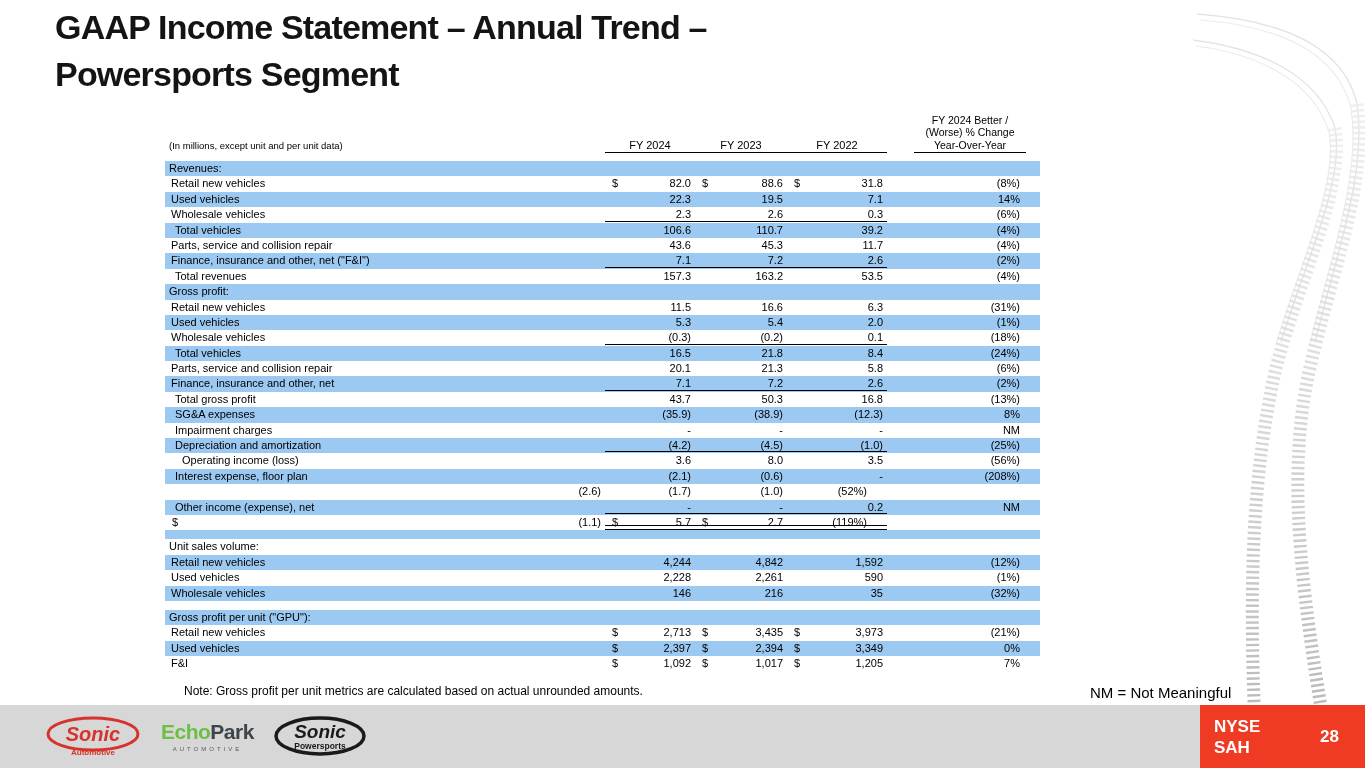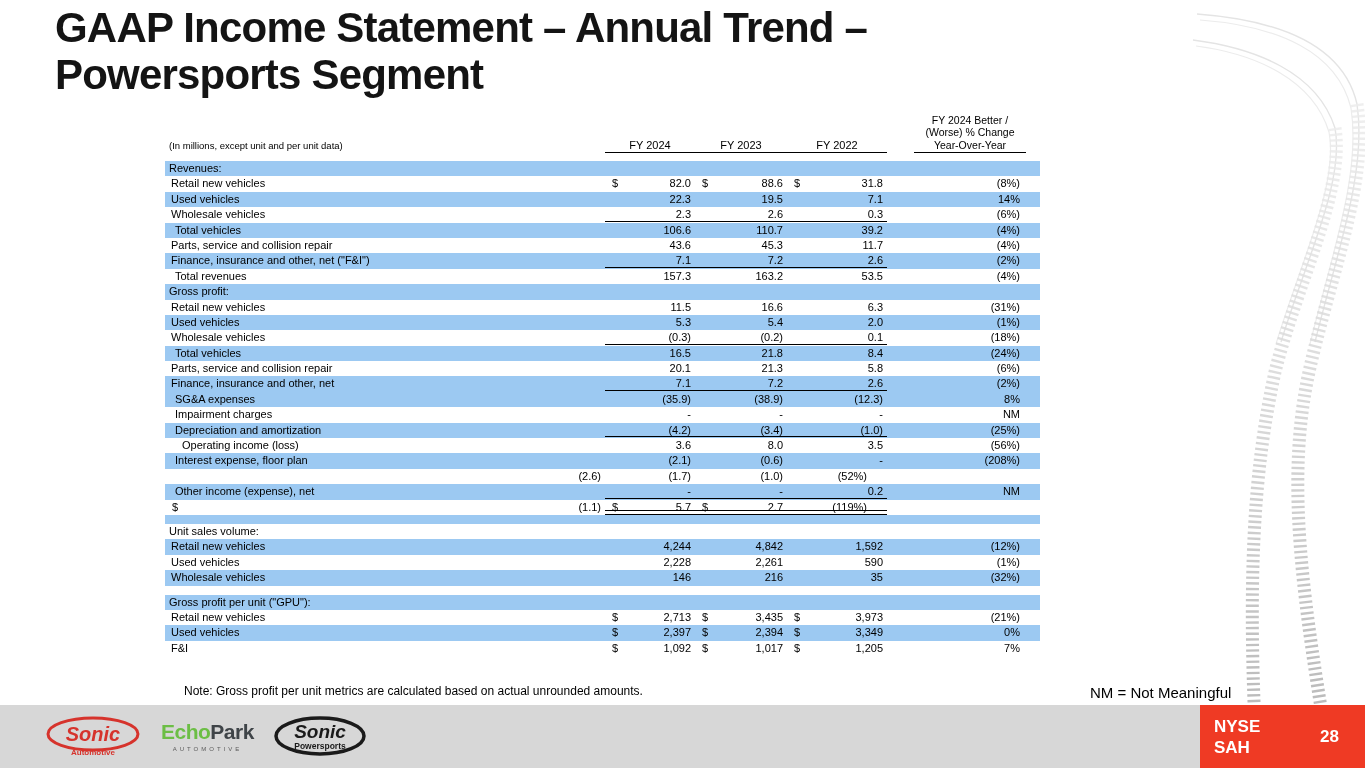--- a/index.html
+++ b/index.html
@@ -3,21 +3,21 @@
 <meta charset="utf-8">
 <style>
   html,body{margin:0;padding:0;background:#888;}
   .slide{
     position:relative; width:1365px; height:768px; background:#ffffff;
     overflow:hidden; font-family:"Liberation Sans", sans-serif; color:#000;
   }
   
   .title{
     position:absolute; left:55px; top:4px; font-weight:bold;
-    font-size:42px; line-height:47px; letter-spacing:-0.8px; color:#141414;
+    font-size:34px; line-height:47px; letter-spacing:-0.8px; color:#141414;
   }
   
   .tracks{ position:absolute; left:1185px; top:0; width:180px; height:768px; pointer-events:none;}
   
   .tbl{
     position:absolute; left:165px; top:98px; width:875px; font-size:11px;
   }
   .hdr{
     display:grid; grid-template-columns:440px 282px 153px;
     align-items:end; height:55px;
@@ -323,20 +323,36 @@
             <span></span>
             <span class="val">7.2</span>
           </div>
           <div class="fy">
             <span></span>
             <span class="val">2.6</span>
           </div>
           <div class="pct">(2%)</div>
           <div class="uline"></div>
         </div>
+        <div class="row">
+          <div class="cell-label" style="padding-left: 10px;">Total gross profit</div>
+          <div class="fy">
+            <span></span>
+            <span class="val">43.7</span>
+          </div>
+          <div class="fy">
+            <span></span>
+            <span class="val">50.3</span>
+          </div>
+          <div class="fy">
+            <span></span>
+            <span class="val">16.8</span>
+          </div>
+          <div class="pct">(13%)</div>
+        </div>
         <div class="row blue">
           <div class="cell-label" style="padding-left: 10px;">SG&amp;A expenses</div>
           <div class="fy">
             <span></span>
             <span class="val">(35.9)</span>
           </div>
           <div class="fy">
             <span></span>
             <span class="val">(38.9)</span>
           </div>
@@ -363,21 +379,21 @@
           <div class="pct">NM</div>
         </div>
         <div class="row blue">
           <div class="cell-label" style="padding-left: 10px;">Depreciation and amortization</div>
           <div class="fy">
             <span></span>
             <span class="val">(4.2)</span>
           </div>
           <div class="fy">
             <span></span>
-            <span class="val">(3.4)</span>
+            <span class="val">(4.5)</span>
           </div>
           <div class="fy">
             <span></span>
             <span class="val">(1.0)</span>
           </div>
           <div class="pct">(25%)</div>
           <div class="uline"></div>
         </div>
         <div class="row">
           <div class="cell-label" style="padding-left: 17px;">Operating income (loss)</div>

